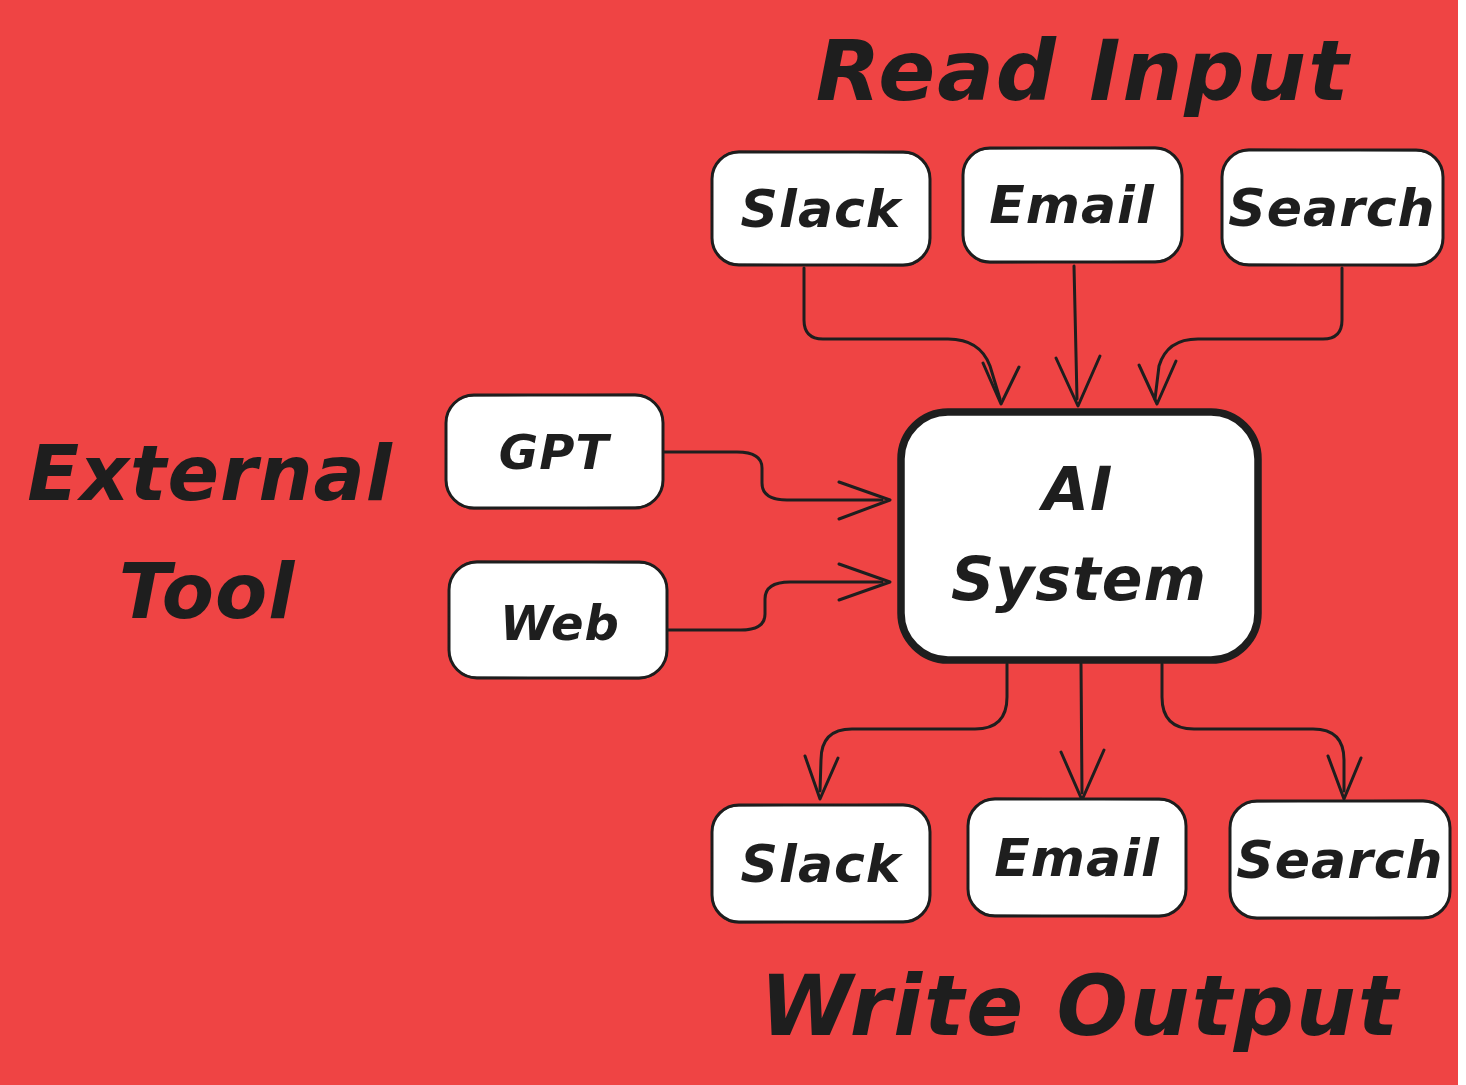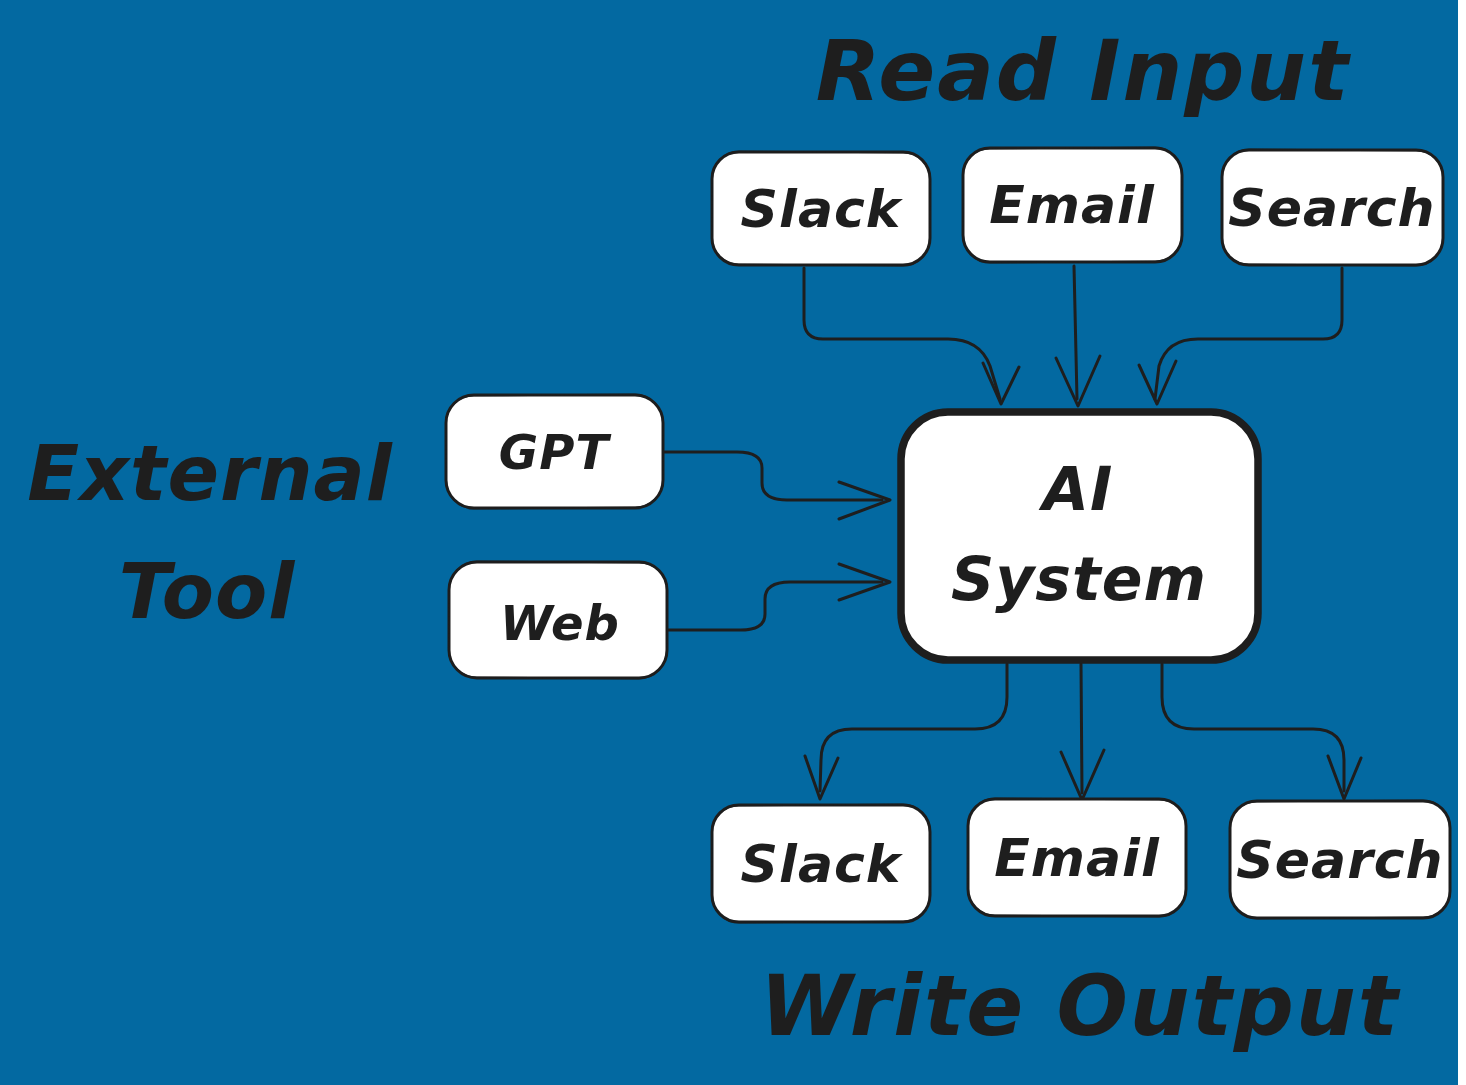--- a/index.html
+++ b/index.html
@@ -4,21 +4,21 @@
 <style>
   html, body {
     margin: 0;
     padding: 0;
     background: #ffffff;
   }
   .stage {
     position: relative;
     width: 1458px;
     height: 1085px;
-    background: #0369a1;
+    background: #ef4444;
     overflow: hidden;
     font-family: "DejaVu Sans", sans-serif;
     text-decoration: underline;
   }
   svg.diagram {
     position: absolute;
     left: 0;
     top: 0;
     width: 1466px;
     height: 1085px;

